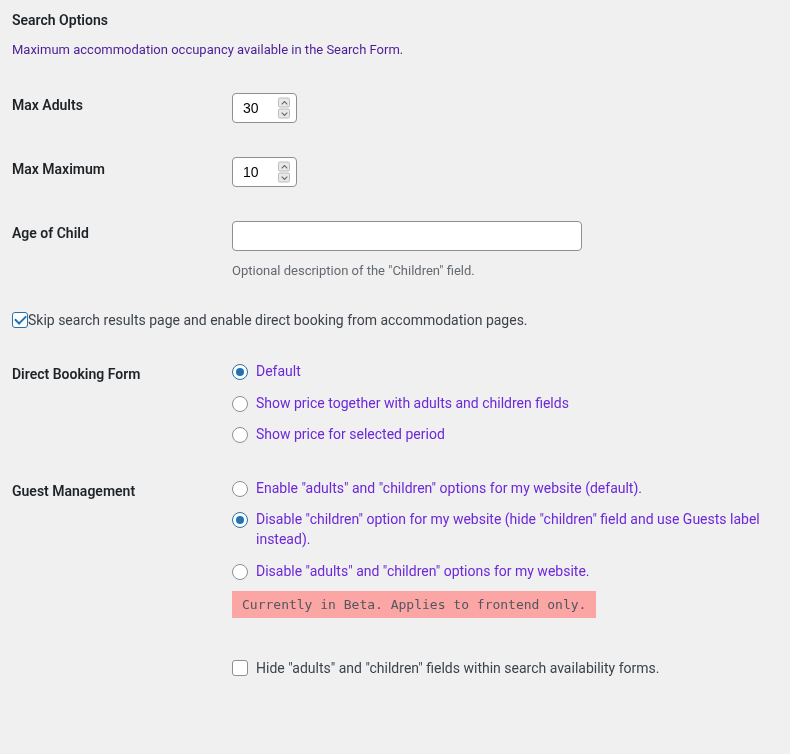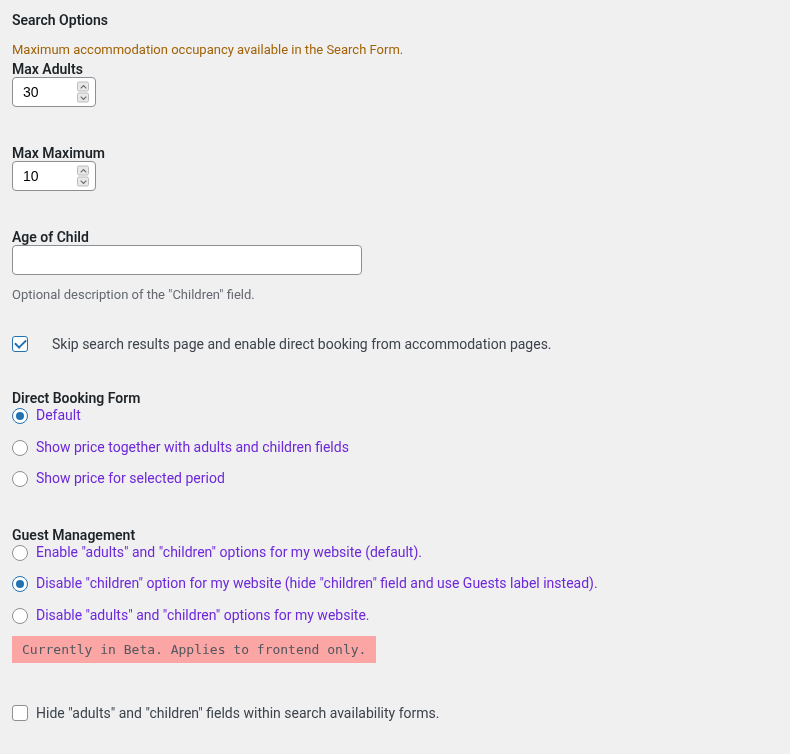--- a/index.html
+++ b/index.html
@@ -16,45 +16,45 @@
       width: 790px;
     }
     h2 {
       font-size: 14px;
       font-weight: 600;
       color: #1d2327;
       margin-bottom: 14px;
     }
     .section-desc {
       font-size: 13px;
-      color: #a16207;
+      color: #4c1d95;
+      margin-bottom: 36px;
     }
     .form-table {
       width: 100%;
     }
     .form-row {
       display: flex;
       margin-bottom: 34px;
       align-items: flex-start;
-      flex-direction: column;
     }
     .label-col {
       width: 220px;
       flex-shrink: 0;
       font-size: 14px;
       font-weight: 600;
       color: #1d2327;
       padding-top: 4px;
       padding-right: 10px;
     }
     .field-col {
       flex: 1;
     }
     .number-input {
-      width: 84px;
+      width: 65px;
       height: 30px;
       border: 1px solid #8c8f94;
       border-radius: 4px;
       padding: 0 8px 0 10px;
       font-size: 14px;
       background: #fff;
       position: relative;
     }
     .number-wrap {
       position: relative;
@@ -95,21 +95,21 @@
       background: #fff;
     }
     .help-text {
       font-size: 13px;
       color: #646970;
       margin-top: 12px;
     }
     .checkbox-row {
       display: flex;
       align-items: center;
-      gap: 24px;
+      gap: 0;
     }
     .checkbox {
       width: 16px;
       height: 16px;
       border: 1px solid #8c8f94;
       border-radius: 3px;
       background: #fff;
       flex-shrink: 0;
       position: relative;
       cursor: pointer;

